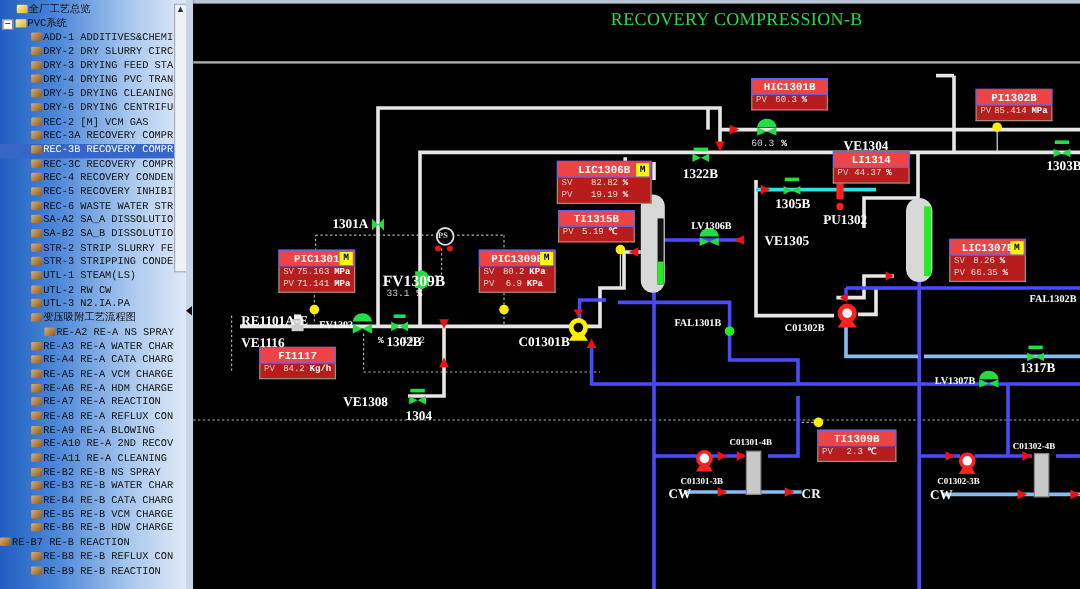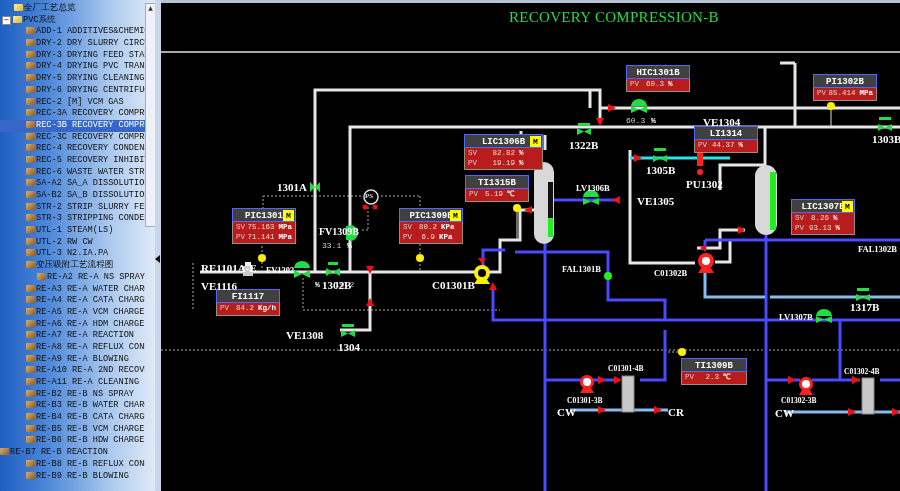--- a/index.html
+++ b/index.html
@@ -17,21 +17,21 @@
   #splitter .arr{position:absolute;left:0;top:255px;width:0;height:0;border-top:4px solid transparent;border-bottom:4px solid transparent;border-right:5px solid #111;}
   #canvas{position:absolute;left:161px;top:0;width:739px;height:491px;background:#000;}
   #topbar{position:absolute;left:161px;top:0;width:739px;height:3px;background:#b8c4d4;}
   #midbar{position:absolute;left:161px;top:51px;width:739px;height:2px;background:#aaa;}
   #title{position:absolute;left:509px;top:9px;color:#22dd44;font-size:15px;letter-spacing:0.3px;font-family:"Liberation Serif",serif;}
   svg#pid{position:absolute;left:0;top:0;}
   .lbl{position:absolute;color:#fff;font-size:11px;font-weight:bold;font-family:"Liberation Serif",serif;white-space:nowrap;}
   .lbl.sm{font-size:8.5px;}
   .val{position:absolute;color:#fff;font-size:8px;font-family:"Liberation Mono",monospace;white-space:nowrap;}
   .fp{position:absolute;font-family:"Liberation Mono",monospace;}
-  .fp .hd{background:#404040;color:#fff;font-size:9px;font-weight:bold;height:14px;line-height:14px;text-align:center;border:1px solid #5566ff;box-sizing:border-box;position:relative;}
+  .fp .hd{background:#ef4444;color:#fff;font-size:9px;font-weight:bold;height:14px;line-height:14px;text-align:center;border:1px solid #5566ff;box-sizing:border-box;position:relative;}
   .fp .hd .m{position:absolute;right:1px;top:1px;width:11px;height:11px;background:#ffff00;color:#000;font-size:8px;line-height:11px;text-align:center;}
   .fp .bd{background:#b91c1c;color:#e8e0d0;font-size:7.5px;padding:1px 3px;border:1px solid #99907c;border-top:none;}
   .fp .row{display:flex;height:9.5px;line-height:9.5px;}
   .fp .row .k{width:18px;color:#ccc;}
   .fp .row .v{flex:1;text-align:right;padding-right:4px;}
   .fp .row .u{width:20px;color:#fff;font-weight:bold;text-align:left;}
 </style>
 </head>
 <body>
 
@@ -70,21 +70,21 @@
       <div class="tn" style="padding-left: 26px;"><span class="ic"></span><span>RE-A9 RE-A BLOWING</span></div>
       <div class="tn" style="padding-left: 26px;"><span class="ic"></span><span>RE-A10 RE-A 2ND RECOVE</span></div>
       <div class="tn" style="padding-left: 26px;"><span class="ic"></span><span>RE-A11 RE-A CLEANING</span></div>
       <div class="tn" style="padding-left: 26px;"><span class="ic"></span><span>RE-B2 RE-B NS SPRAY</span></div>
       <div class="tn" style="padding-left: 26px;"><span class="ic"></span><span>RE-B3 RE-B WATER CHARG</span></div>
       <div class="tn" style="padding-left: 26px;"><span class="ic"></span><span>RE-B4 RE-B CATA CHARGE</span></div>
       <div class="tn" style="padding-left: 26px;"><span class="ic"></span><span>RE-B5 RE-B VCM CHARGE</span></div>
       <div class="tn" style="padding-left: 26px;"><span class="ic"></span><span>RE-B6 RE-B HDW CHARGE</span></div>
       <div class="tn" style=""><span class="ic"></span><span>RE-B7 RE-B REACTION</span></div>
       <div class="tn" style="padding-left: 26px;"><span class="ic"></span><span>RE-B8 RE-B REFLUX COND</span></div>
-      <div class="tn" style="padding-left: 26px;"><span class="ic"></span><span>RE-B9 RE-B BLOWING</span></div>
+      <div class="tn" style="padding-left: 26px;"><span class="ic"></span><span>RE-B9 RE-B REACTION</span></div>
     </div>
   <div id="vscroll">
     <div class="up">▲</div>
   </div>
 </div>
 <div id="splitter">
     <div class="arr"></div>
   </div>
 
 <div id="canvas"></div>
@@ -375,21 +375,21 @@
 <div class="fp" style="left:791px;top:199px;width:64px;">
   <div class="hd"><span>LIC1307B</span><span class="m">M</span></div>
   <div class="bd">
     <div class="row">
         <span class="k">SV</span>
         <span class="v">8.26</span>
         <span class="u">%</span>
       </div>
     <div class="row">
         <span class="k">PV</span>
-        <span class="v">93.13</span>
+        <span class="v">66.35</span>
         <span class="u">%</span>
       </div>
   </div>
 </div>
 <div class="fp" style="left:216px;top:289px;width:64px;">
   <div class="hd"><span>FI1117</span></div>
   <div class="bd">
       <div class="row">
         <span class="k">PV</span>
         <span class="v">84.2</span>
@@ -403,21 +403,21 @@
       <div class="row">
         <span class="k">PV</span>
         <span class="v">2.3</span>
         <span class="u">℃</span>
       </div>
     </div>
 </div>
 
 <div class="lbl" style="left:277px;top:181px;">1301A</div>
 <div class="lbl sm" style="left:365px;top:192px;font-size:7px;color:#ddd;">PS</div>
-<div class="lbl sm" style="left:319px;top:226px;font-size:10px;">FV1309B</div>
+<div class="lbl sm" style="left:319px;top:226px;font-size:13px;">FV1309B</div>
 <div class="val" style="left:322px;top:241px;color:#ccc;">33.1</div>
 <div class="val" style="left:347px;top:241px;font-weight:bold;">%</div>
 <div class="lbl" style="left:201px;top:262px;">RE1101A-E</div>
 <div class="lbl" style="left:201px;top:280px;">VE1116</div>
 <div class="lbl sm" style="left:266px;top:265px;">FV1303</div>
 <div class="val" style="left:291px;top:280px;color:#ccc;margin-left:44px;">19.2</div>
 <div class="val" style="left:315px;top:280px;font-weight:bold;">%</div>
 <div class="lbl" style="left:322px;top:279px;">1302B</div>
 <div class="lbl" style="left:432px;top:279px;">C01301B</div>
 <div class="lbl" style="left:286px;top:329px;">VE1308</div>

